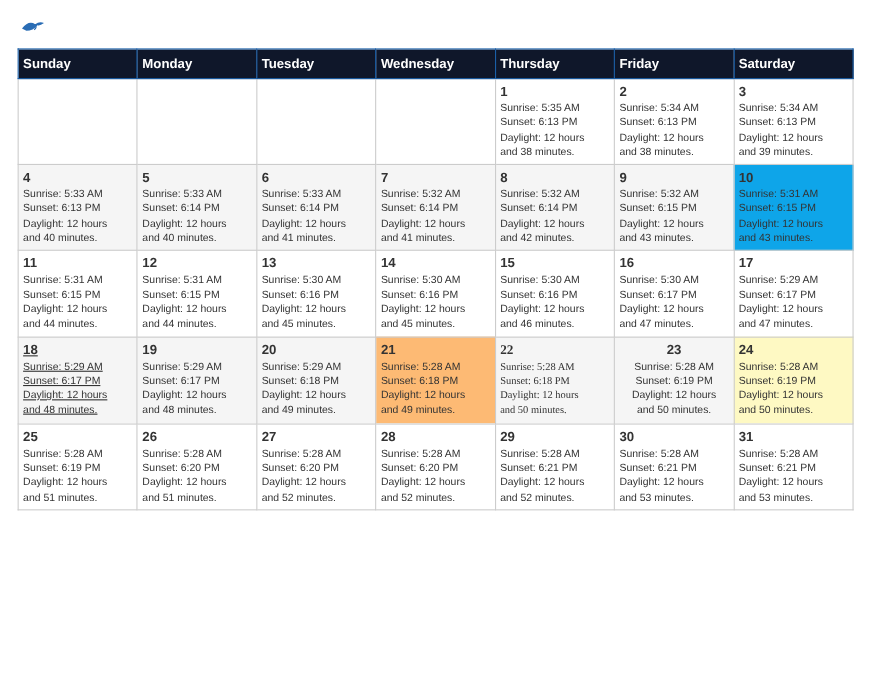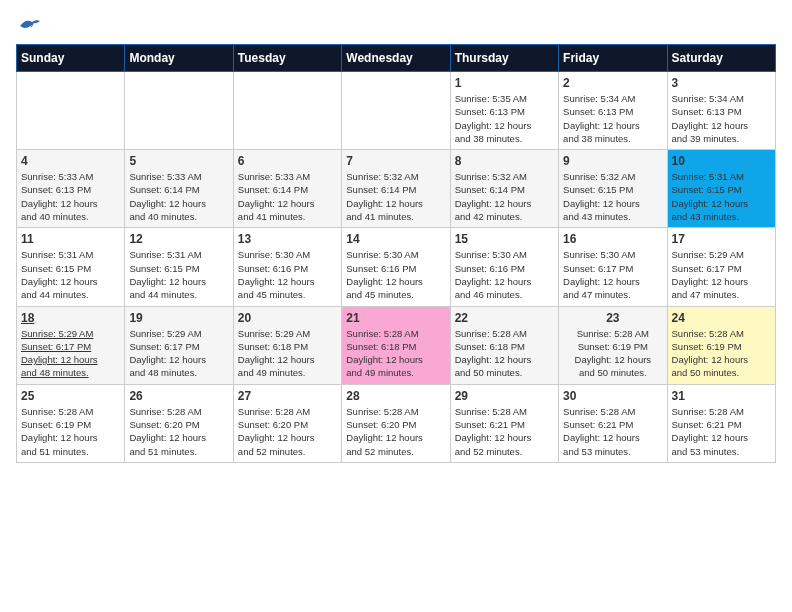--- a/index.html
+++ b/index.html
@@ -266,28 +266,28 @@
 Daylight: 12 hours
 and 48 minutes.</div>
         </td>
         <td style="background: rgb(245, 245, 245);">
           <span class="day-num">20</span>
           <div class="day-info" style="white-space: pre-line;">Sunrise: 5:29 AM
 Sunset: 6:18 PM
 Daylight: 12 hours
 and 49 minutes.</div>
         </td>
-        <td style="background: #f9a8d4; margin-top: 27px;">
+        <td style="background: #fdba74; margin-top: 27px;">
           <span class="day-num">21</span>
           <div class="day-info" style="white-space: pre-line;">Sunrise: 5:28 AM
 Sunset: 6:18 PM
 Daylight: 12 hours
 and 49 minutes.</div>
         </td>
-        <td style="background: rgb(245, 245, 245);">
+        <td style="background: rgb(245, 245, 245); font-family: Liberation Serif, serif;">
           <span class="day-num">22</span>
           <div class="day-info" style="white-space: pre-line;">Sunrise: 5:28 AM
 Sunset: 6:18 PM
 Daylight: 12 hours
 and 50 minutes.</div>
         </td>
         <td style="background: rgb(245, 245, 245); text-align: center;">
           <span class="day-num">23</span>
           <div class="day-info" style="white-space: pre-line;">Sunrise: 5:28 AM
 Sunset: 6:19 PM

